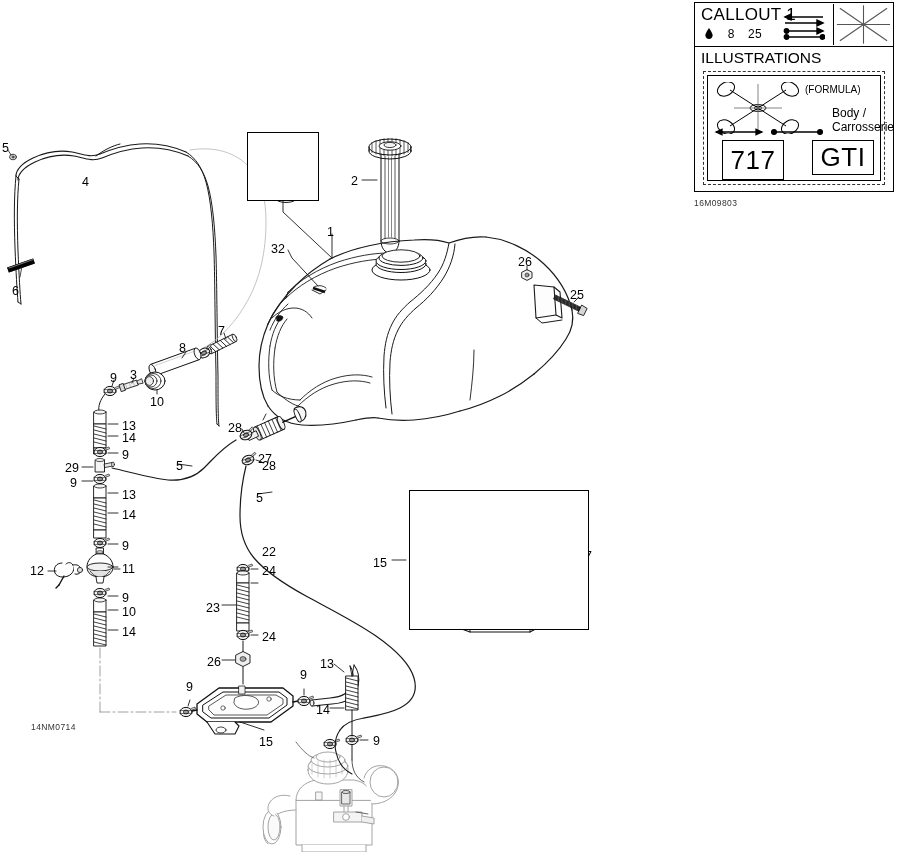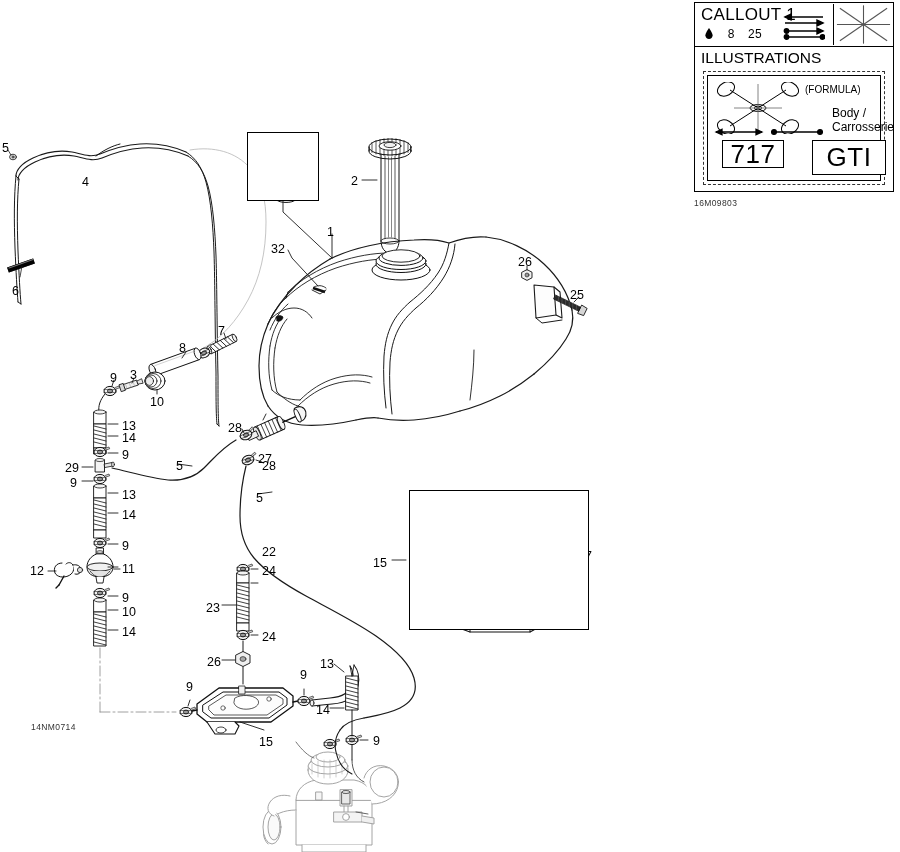--- a/index.html
+++ b/index.html
@@ -133,22 +133,22 @@
     position: absolute;
     border: 1.4px solid #000;
     background: #fff;
     box-sizing: border-box;
     display: flex;
     align-items: center;
     justify-content: center;
     font-size: 26px;
     letter-spacing: 0.5px;
   }
-  #model-engine { left: 14px; top: 64px; width: 62px; height: 28px; }
-  #model-family { left: 104px; top: 64px; width: 74px; height: 35px; }
+  #model-engine { left: 14px; top: 64px; width: 62px; height: 40px; }
+  #model-family { left: 104px; top: 64px; width: 62px; height: 35px; }
   #legend-code {
     position: absolute;
     left: 694px;
     top: 198px;
     font-size: 8.5px;
     color: #333;
     letter-spacing: 0.4px;
     text-align: center;
   }
   #sheet-code {

